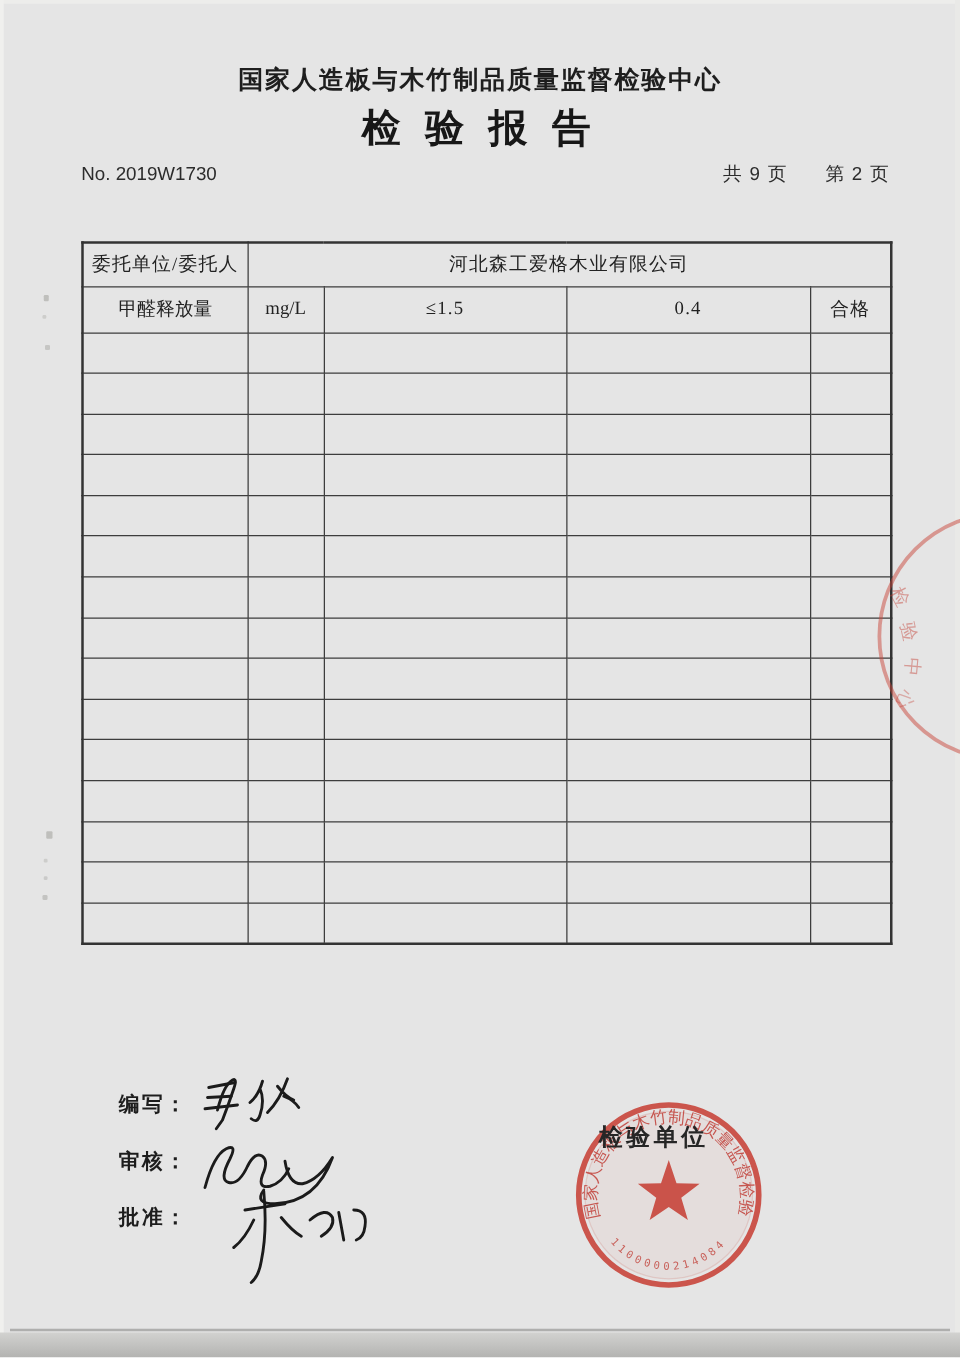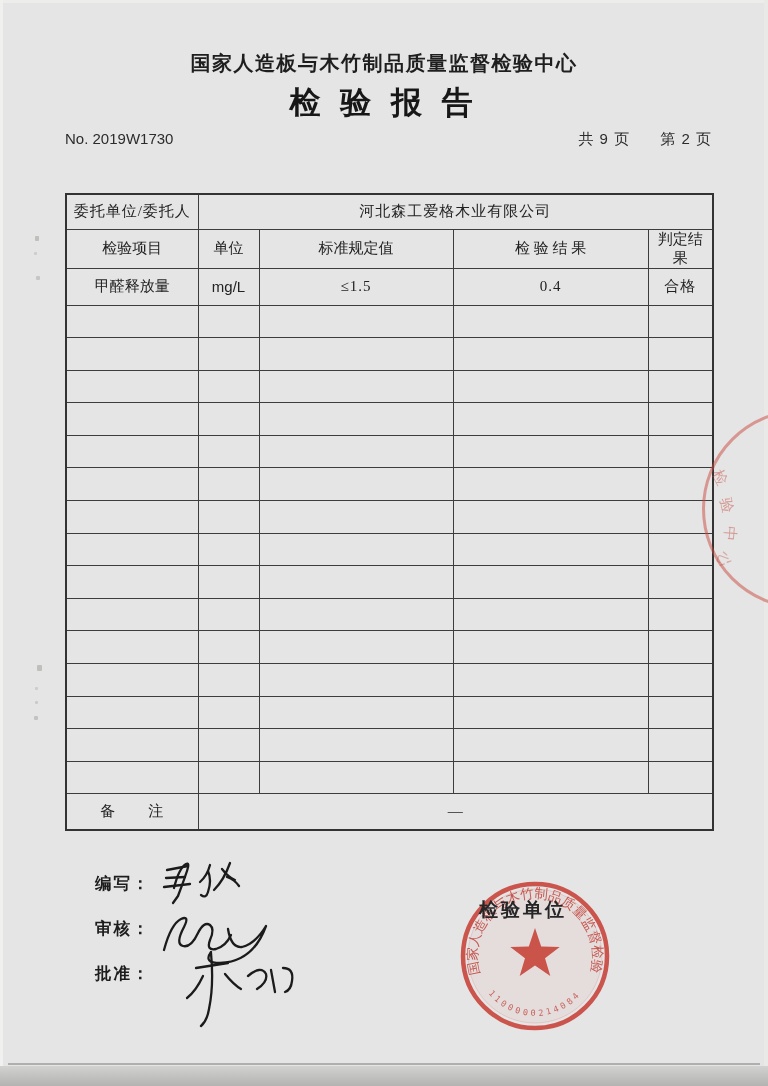--- a/index.html
+++ b/index.html
@@ -44,21 +44,21 @@
   }
   table.report td {
     border:1.5px solid #3d3d3d; padding:0 4px;
     text-align:center; vertical-align:middle;
     font-size:15px; color:#222; overflow:hidden;
   }
   .h35{height:35px}.h36{height:36px}.h37{height:37px}.h33{height:33px}
   .he{height:32.6px}.hr{height:36px}
   .lab { letter-spacing:1px; }
   .val { font-size:14px; letter-spacing:1px; }
-  .unit-en { font-family:Liberation Sans, sans-serif; font-size:13px; letter-spacing:0; }
+  .unit-en { font-family:Liberation Serif, serif; font-size:13px; letter-spacing:0; }
   .small-head { font-size:14.5px; letter-spacing:0; }
   .dash { font-size:16px; color:#333; }
 
   
   .sig-label {
     position:absolute; left:95px;
     font-size:16.5px; font-weight:600; letter-spacing:2px; color:#1d1d1d;
   }
   .sig-svg { position:absolute; left:140px; top:852px; width:190px; height:190px; }
 
@@ -115,27 +115,20 @@
         <col style="width:61px">
         <col style="width:194px">
       <col style="width:195px">
         <col style="width:65px">
     </colgroup>
     <tbody>
       <tr class="h35">
         <td class="lab">委托单位/委托人</td>
         <td class="val" colspan="4">河北森工爱格木业有限公司</td>
       </tr>
-      <tr class="h35">
-        <td>检验项目</td>
-        <td>单位</td>
-        <td>标准规定值</td>
-        <td>检 验 结 果</td>
-        <td class="small-head">判定结果</td>
-      </tr>
       <tr class="h37">
         <td>甲醛释放量</td>
         <td class="unit-en">mg/L</td>
         <td class="val">≤1.5</td>
         <td class="val">0.4</td>
         <td class="val">合格</td>
       </tr>
 
     <tr class="he">
       <td></td>
@@ -249,24 +242,20 @@
       <td></td>
     </tr>
 
     <tr class="he">
       <td></td>
           <td></td>
       <td></td>
           <td></td>
       <td></td>
     </tr>
-  <tr class="hr">
-        <td class="lab">备　　注</td>
-        <td class="dash" colspan="4">—</td>
-      </tr>
     </tbody>
   </table>
 
   <div class="sig-label" style="top:873px">编写：</div>
   <div class="sig-label" style="top:918px">审核：</div>
   <div class="sig-label" style="top:963px">批准：</div>
 
   <svg class="sig-svg" viewBox="0 0 190 190">
     <g fill="none" stroke="#1b1b1b" stroke-width="2.3" stroke-linecap="round" stroke-linejoin="round">
 

